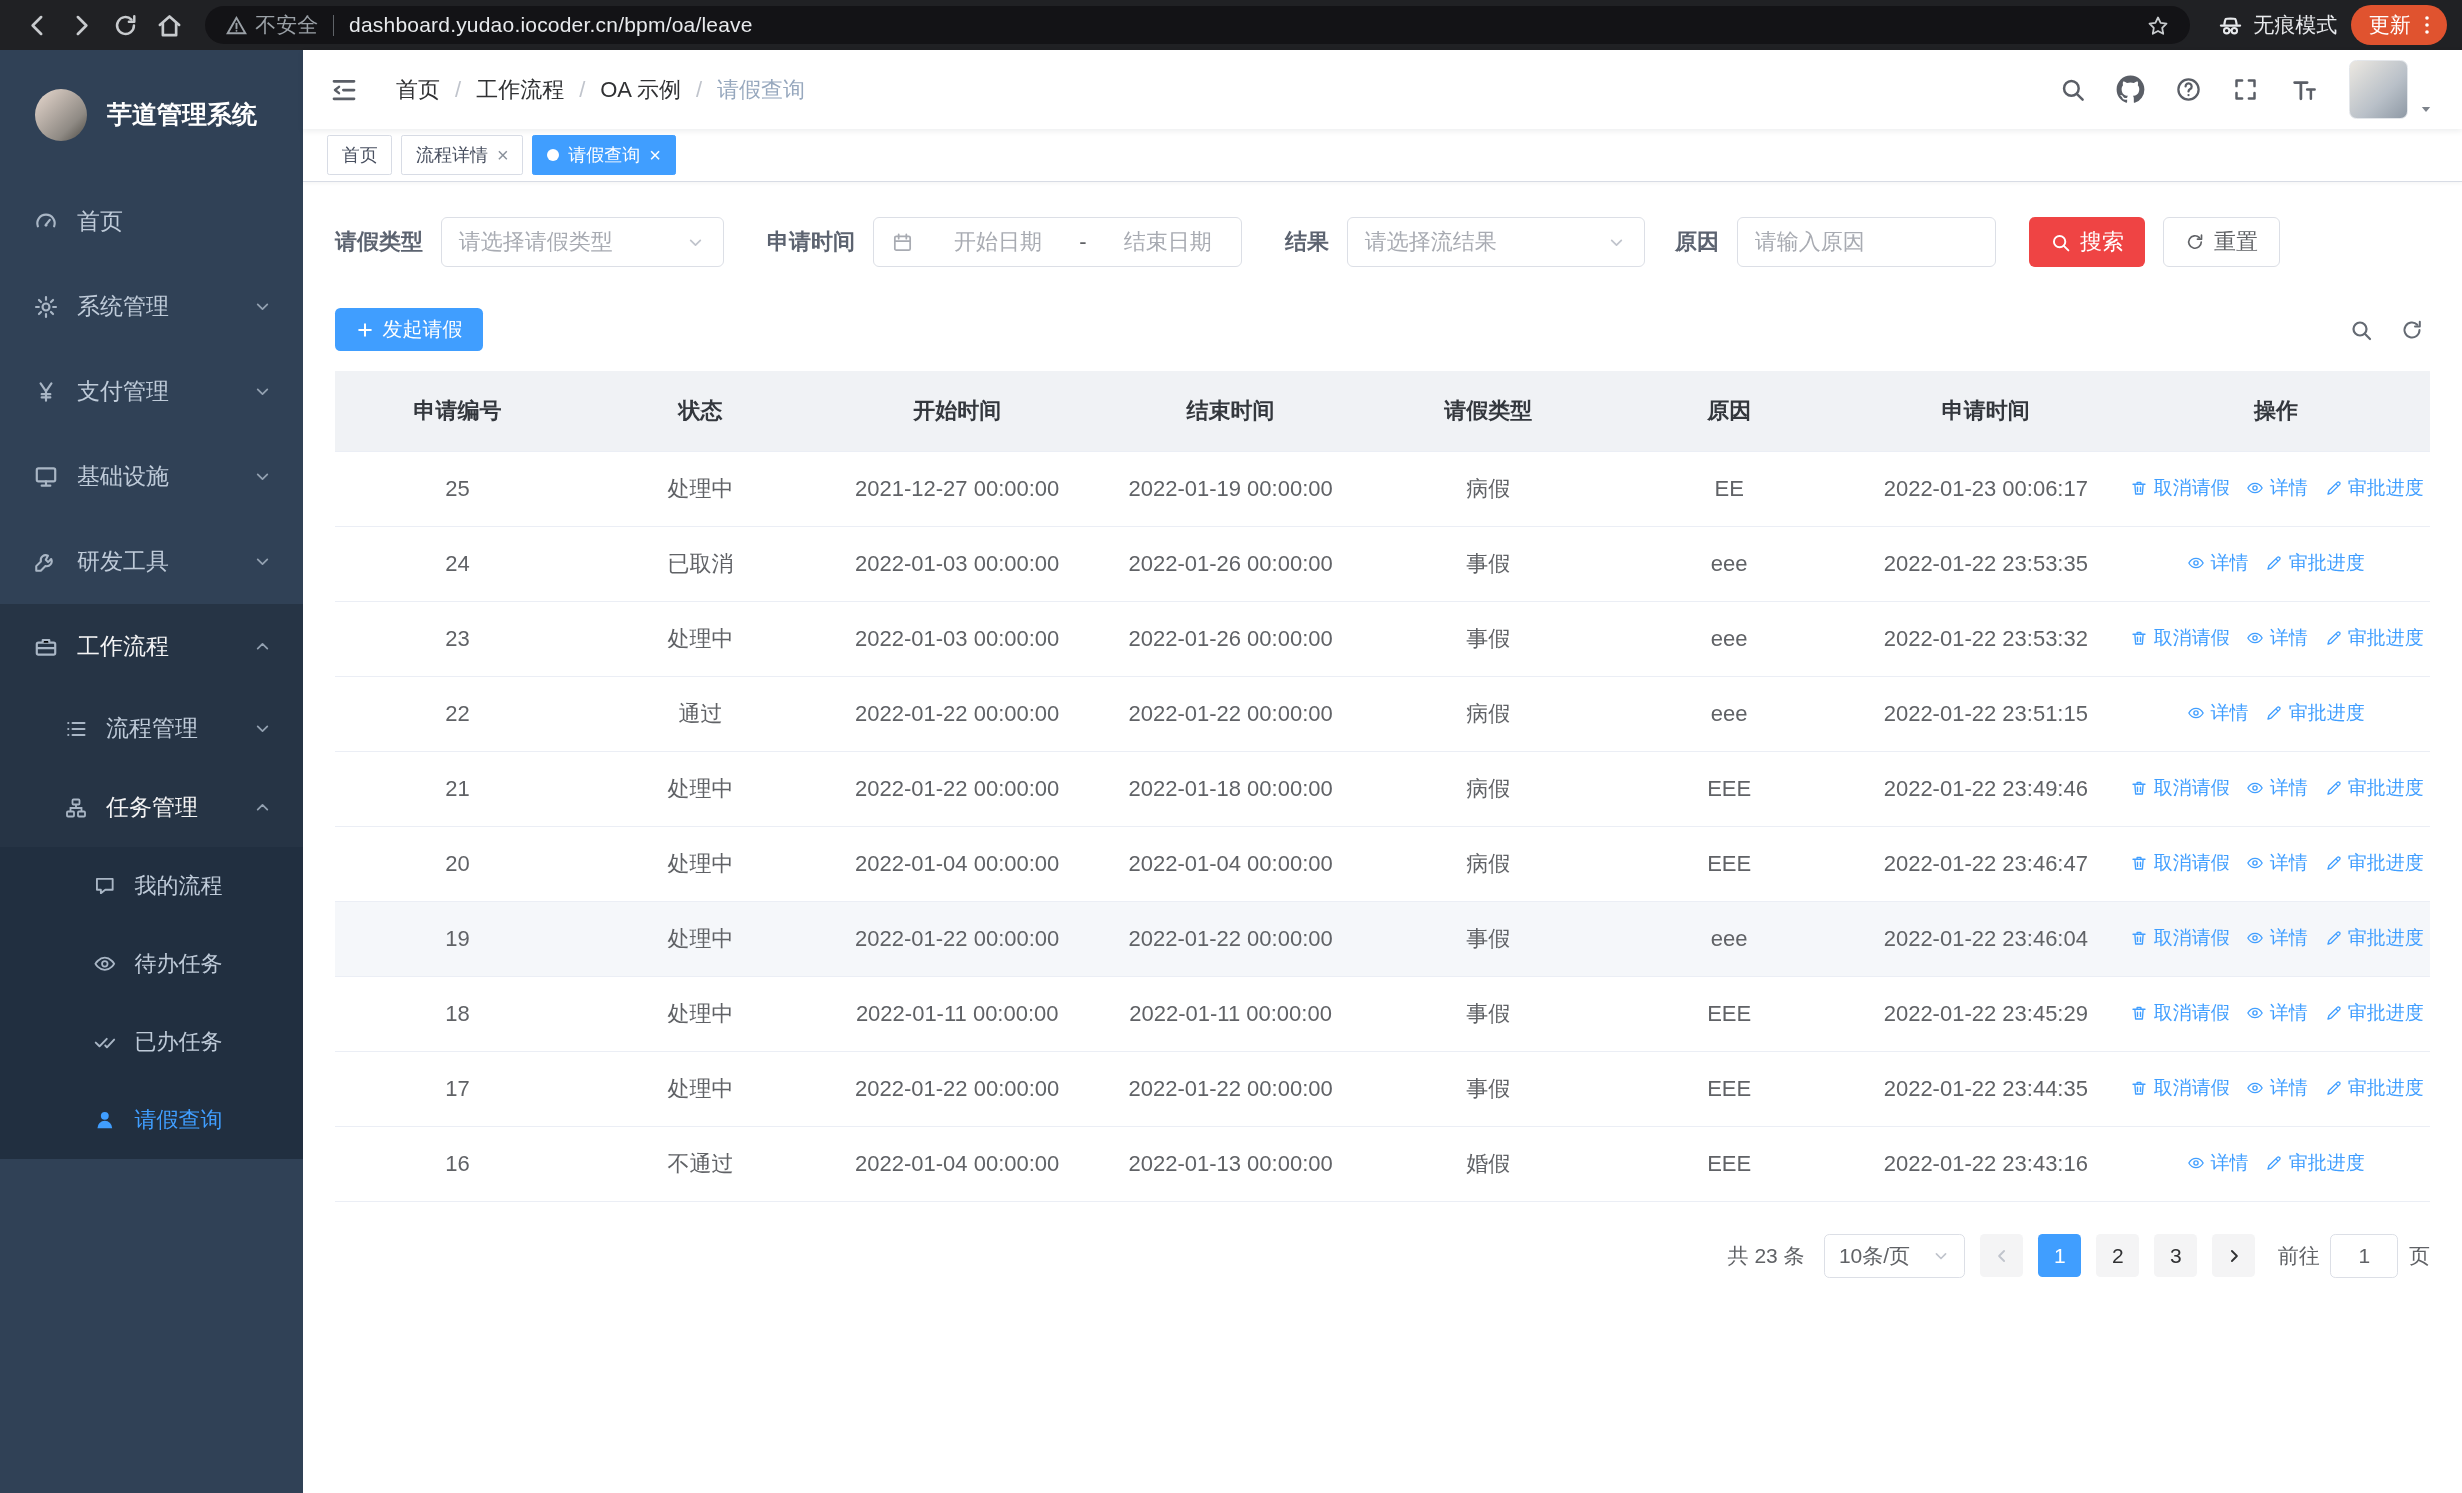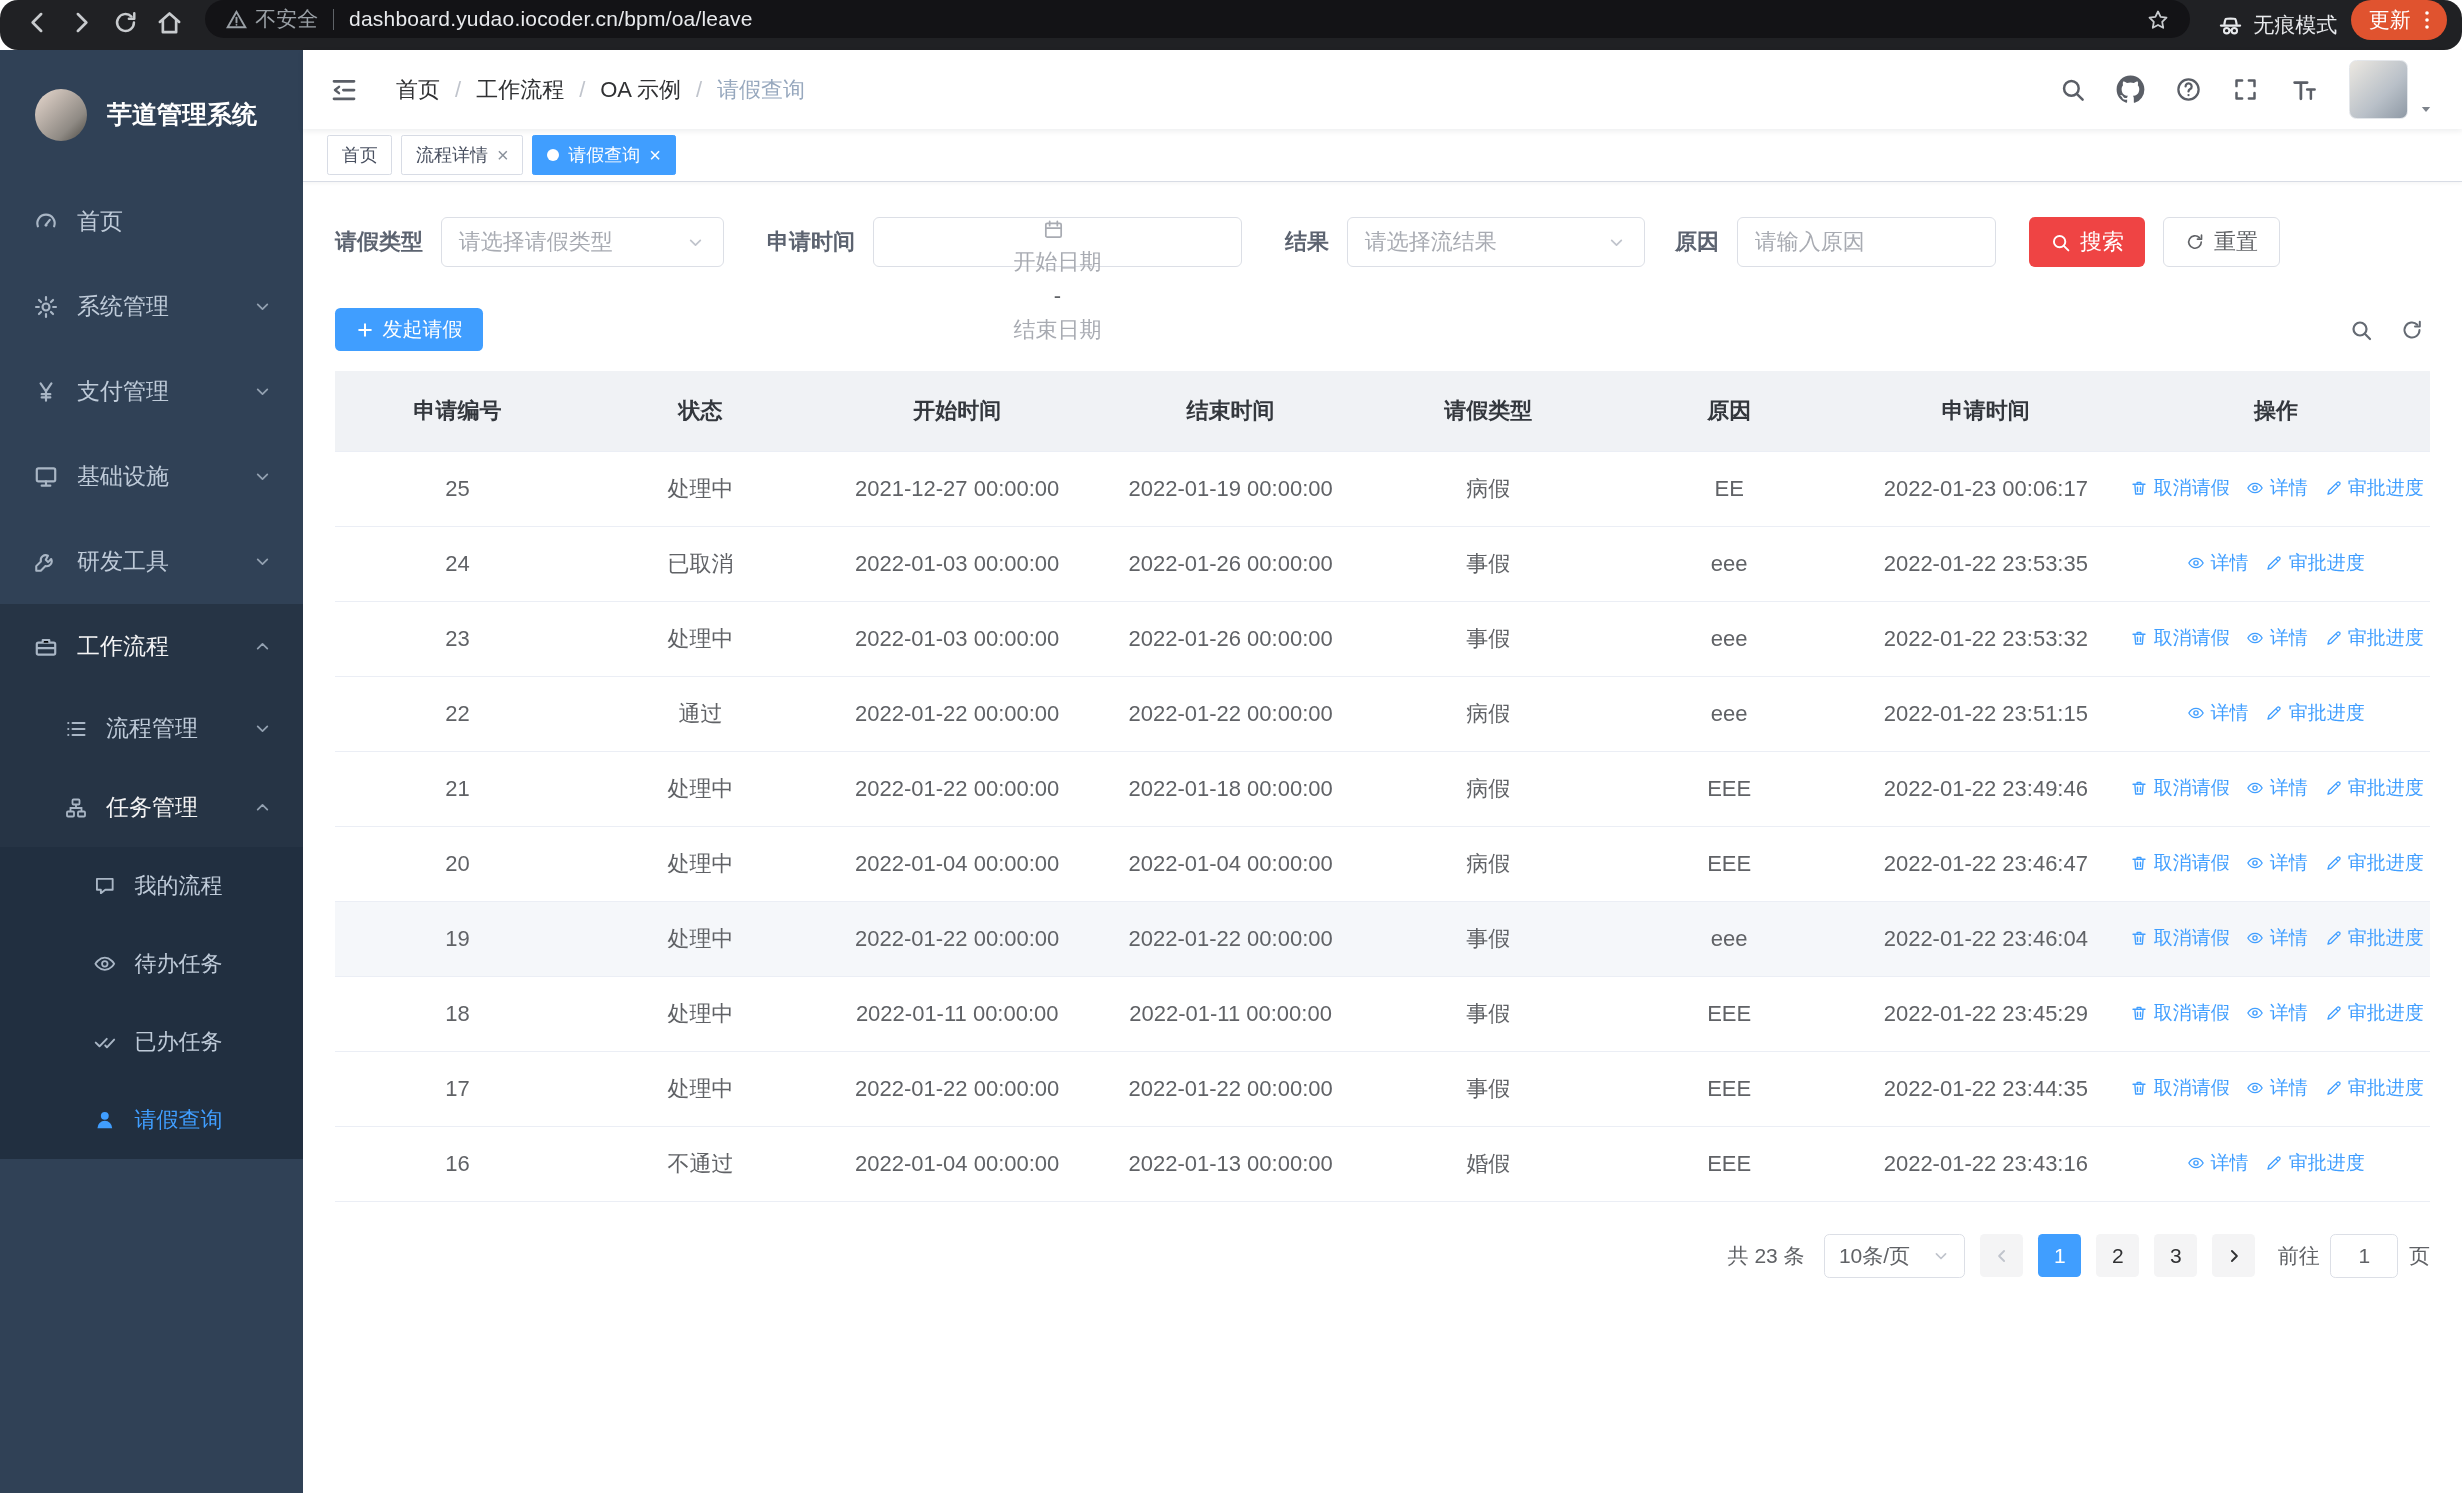--- a/index.html
+++ b/index.html
@@ -2,21 +2,21 @@
 <html style="font-size:12px"><head>
 <meta charset="utf-8">
 <style>
   * { margin:0; padding:0; box-sizing:border-box; }
   html,body { width:2462px; height:1494px; }
   body { font-family:"Liberation Sans","DejaVu Sans",sans-serif; font-size:22px; background:#fff; overflow:hidden; color:#606266; }
   .ic { display:inline-block; vertical-align:middle; flex-shrink:0; }
   .screen { width:2462px; height:1494px; display:flex; flex-direction:column; }
 
   
-  .browser-bar { height:50px; background:#202124; display:flex; padding:0 15px; flex-shrink:0;border-radius:18px; }
+  .browser-bar { height:50px; background:#202124; display:flex; align-items:center; padding:16px 15px; flex-shrink:0; }
   .nav-btn { width:44px; height:44px; border-radius:50%; display:flex; align-items:center; justify-content:center; color:#c8cbce; cursor:pointer; }
   .omnibox { flex:1; height:38px; margin:0 13.7px; background:#131316; border-radius:20px; display:flex; align-items:center; padding:0 20px; color:#e8eaed; font-size:21px; }
   .omnibox .sec { color:#9aa0a6; display:flex; align-items:center; gap:7.6px; }
   .omnibox .divider { width:0.8px; height:21px; background:#5f6368; margin:0 15px; }
   .omnibox .url { color:#e8eaed; letter-spacing:0.2px; }
   .omnibox .star { margin-left:auto; color:#c8cbce; }
   .incog { display:flex; align-items:center; gap:9px; color:#e8eaed; font-size:21px; margin:0 13.7px; }
   .update-pill { background:#e0532f; color:#fff; border-radius:21px; height:40px; display:flex; align-items:center; padding:0 7.6px 0 18px; gap:4.6px; font-size:21px; cursor:pointer; }
 
   
@@ -66,21 +66,21 @@
   .filter-row { display:flex; align-items:center; white-space:nowrap; }
   .f-label { font-weight:700; color:#5c6370; margin-right:18px; font-size:22px; }
   .sel, .daterange, .inp { height:50px; border:0.8px solid #dcdfe6; border-radius:6px; background:#fff; display:flex; align-items:center; padding:0 16.7px; font-size:22px; color:#606266; }
   .ph { color:#a8abb2; }
   .sel { justify-content:space-between; cursor:pointer; }
   .sel .chev-g, .chev-g { color:#c0c4cc; }
   .w1 { width:283px; margin-right:43px; }
   .w2 { width:369px; margin-right:43px; }
   .w3 { width:298px; margin-right:30px; }
   .w4 { width:259px; margin-right:33px; }
-  .daterange { gap:6px;flex-direction:column; }
+  .daterange { gap:20px; }
   .daterange .cal { color:#a8abb2; margin-right:7.6px; }
   .daterange .dr-ph { flex:1; text-align:center; color:#a8abb2; }
   .daterange .dr-sep { color:#606266; padding:0 4.6px; }
   .inp { display:block; line-height:49px; outline:none; }
   input.inp::placeholder { color:#a8abb2; }
 
   .btn { height:50px; border:none; border-radius:6px; font-size:22px; display:inline-flex; align-items:center; justify-content:center; gap:9px; padding:0 21px; cursor:pointer; font-family:inherit; }
   .btn-primary { background:#ef4444; color:#fff; }
   .btn-default { background:#fff; border:0.8px solid #dcdfe6; color:#606266; margin-left:18px; }
 

